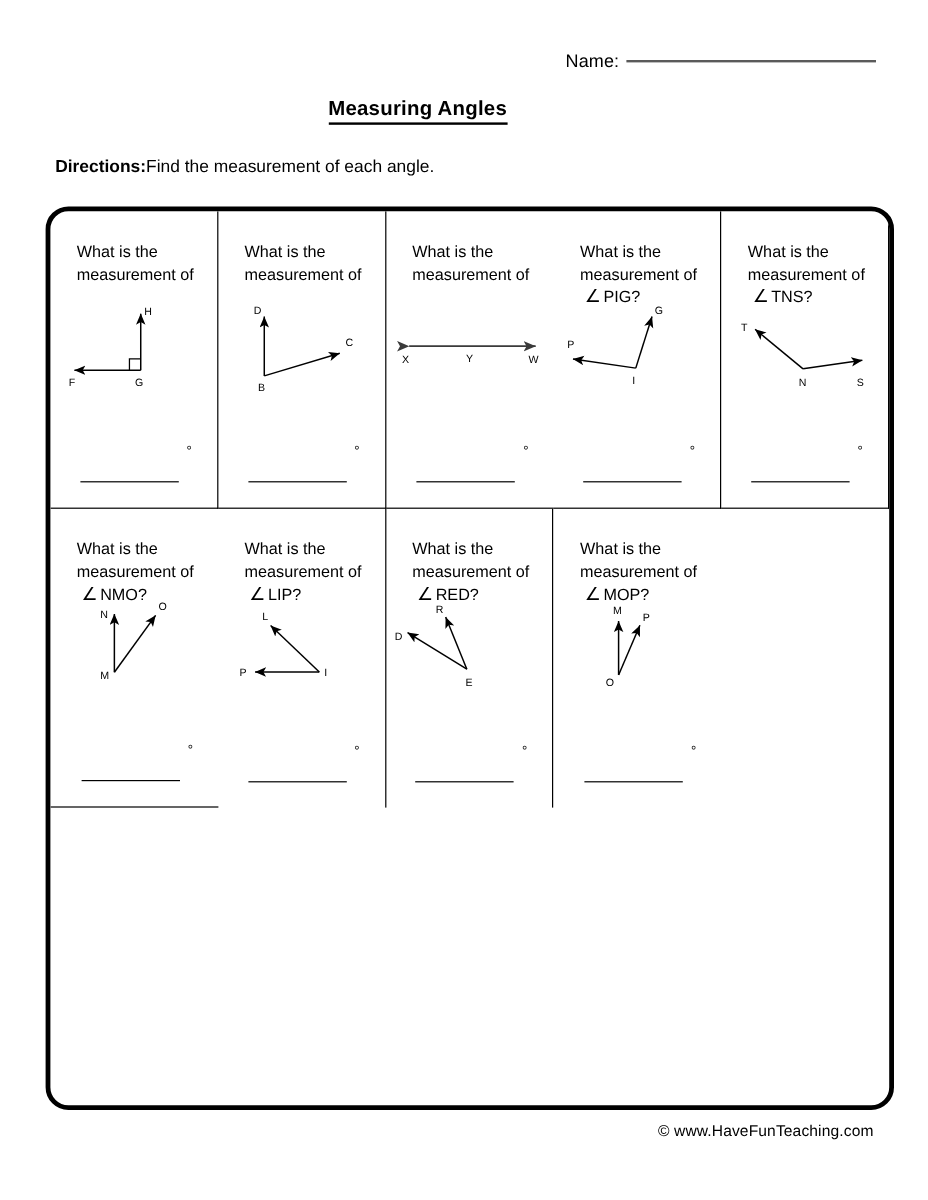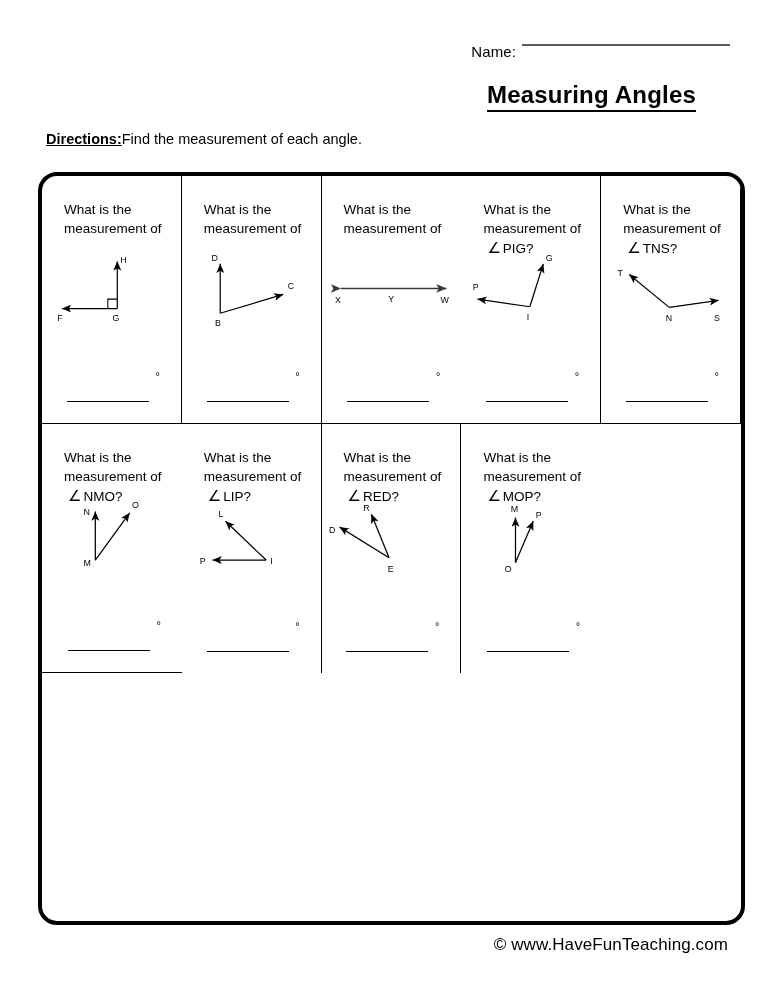--- a/index.html
+++ b/index.html
@@ -16,60 +16,59 @@
     color: #000000;
     overflow: hidden;
   }
 
   
   .name-row {
     position: absolute;
     top: 44px;
     right: 43px;
     display: flex;
-    align-items: flex-start;
+    align-items: center;
     gap: 6px;
   }
   .name-label {
     font-size: 15px;
     line-height: 16px;
     letter-spacing: .1px;
   }
   .name-line {
     width: 208px;
     height: 0;
     border-bottom: 2px solid #5a5a5a;
     margin-bottom: 3px;
   }
 
   .worksheet-title {
     position: absolute;
     top: 81px;
     left: 0;
     width: 696px;
-    text-align: right;
-    font-size: 24px;
+    text-align: center;
+    font-size: 17px;
     font-weight: bold;
     letter-spacing: .2px;
   }
   .worksheet-title span {
     border-bottom: 2px solid #000;
     padding-bottom: 2px;
   }
 
   .directions {
     position: absolute;
     top: 130px;
     left: 46px;
     font-size: 14.5px;
     line-height: 18px;
   }
   .directions .dir-label {
     font-weight: bold;
-    text-decoration: underline;
     margin-top: 16px;
   }
   .directions .dir-text {
     margin-left: 0;
   }
 
   
   .problem-box {
     position: absolute;
     left: 38px;
@@ -148,21 +147,21 @@
     right: 14px;
     bottom: 3px;
     border-bottom: 1.6px solid #000;
   }
 
   
   .footer {
     position: absolute;
     right: 45px;
     top: 935px;
-    font-size: 17px;
+    font-size: 13px;
     letter-spacing: .1px;
   }
 </style>
 </head>
 <body>
 
 <div class="name-row">
   <span class="name-label">Name:</span>
   <span class="name-line"></span>
 </div>

